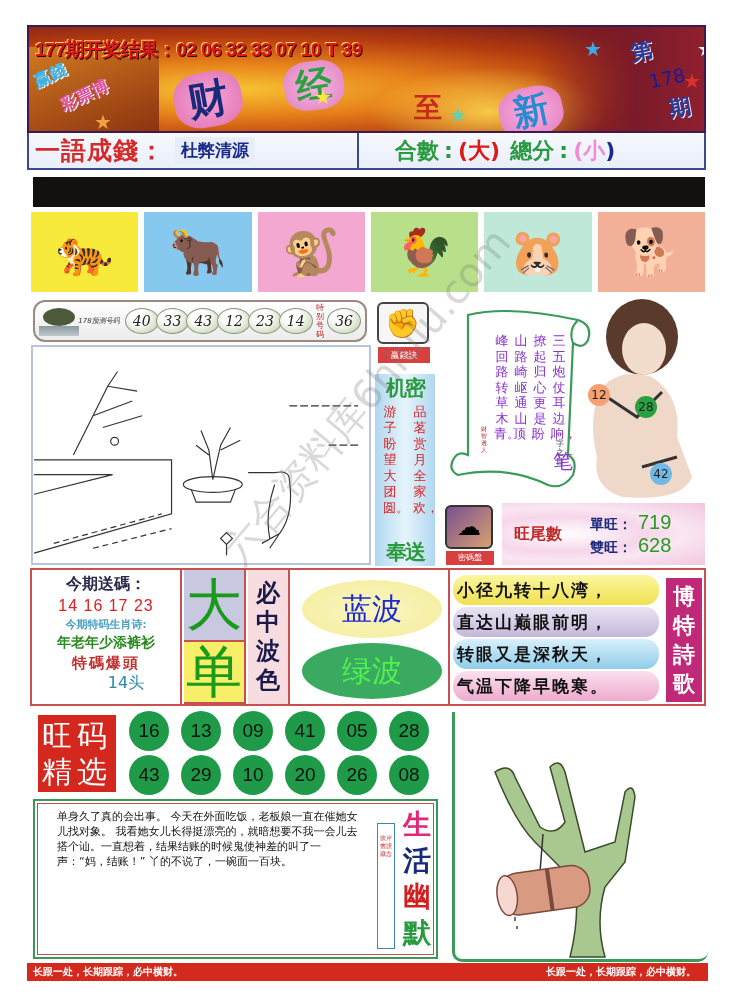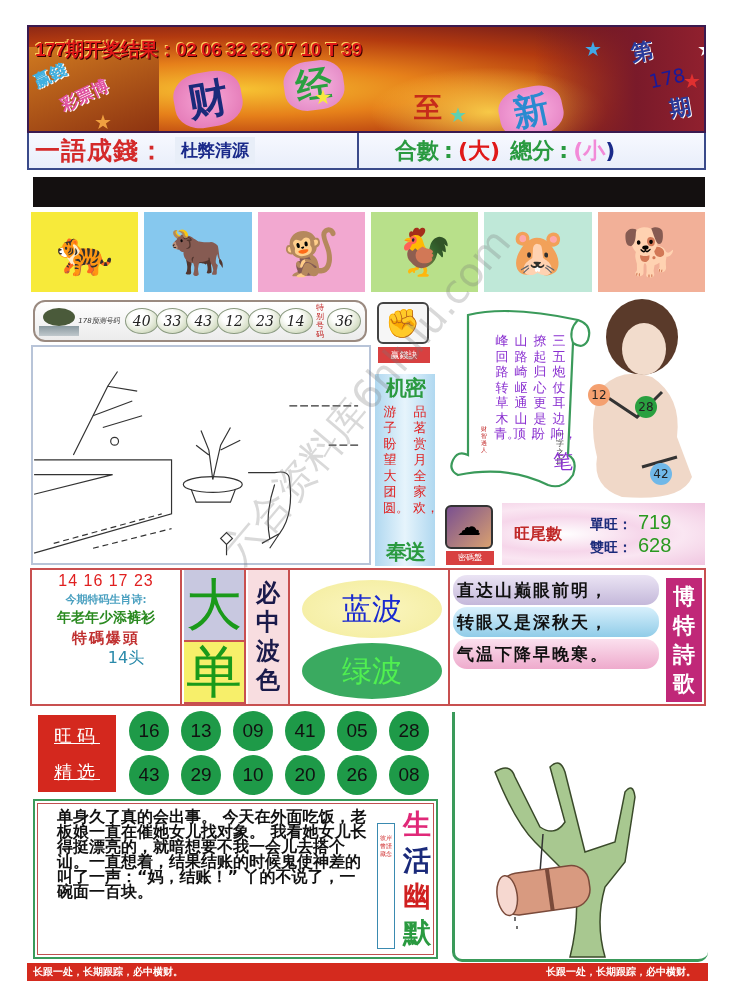--- a/index.html
+++ b/index.html
@@ -128,27 +128,27 @@
       display: flex; align-items: center; justify-content: center; font-size: 30px; color: #1a2ad0; }
     #green-wave { left: 302px; top: 643px; width: 140px; height: 56px; border-radius: 50%; background: #3aaa60;
       display: flex; align-items: center; justify-content: center; font-size: 30px; color: #50f050; }
     #poem-divider { left: 448px; top: 570px; width: 2px; height: 134px; background: #c85050; }
     #poem-box { left: 453px; top: 575px; width: 206px; height: 128px; }
     .poem-line { height: 30px; margin-bottom: 2px; border-radius: 14px; font-size: 17px; font-weight: bold; color: #111; line-height: 30px; padding-left: 4px; letter-spacing: 2px; white-space: nowrap; }
     #poem-title { left: 666px; top: 578px; width: 36px; height: 124px; background: #c02878;
       display: flex; flex-direction: column; align-items: center; justify-content: center; font-size: 22px; font-weight: bold; color: #fff; line-height: 29px; }
 
     
-    #lucky-label { left: 38px; top: 715px; width: 78px; height: 77px; background: #d4281e; color: #fff; font-size: 18px; line-height: 36px; text-align: center; padding-top: 3px; letter-spacing: 5px; text-decoration: underline; }
+    #lucky-label { left: 38px; top: 715px; width: 78px; height: 77px; background: #d4281e; color: #fff; font-size: 30px; line-height: 36px; text-align: center; padding-top: 3px; letter-spacing: 5px; }
     #lucky-grid { left: 129px; top: 711px; width: 310px; height: 84px; display: grid; grid-template-columns: repeat(6, 44px); grid-row-gap: 4px; column-gap: 8px; }
     .gball { width: 40px; height: 40px; border-radius: 50%; background: #1e9a48; display: flex; align-items: center; justify-content: center; font-size: 19px; color: #111; font-family: "Liberation Sans", sans-serif; }
 
     
     #story { left: 33px; top: 799px; width: 405px; height: 160px; border: 2px solid #3a9a5a; outline: 1px solid #c05050; outline-offset: -5px; background: #fff; }
-    #story-text { position: absolute; left: 22px; top: 8px; width: 310px; font-size: 16px; line-height: 15px; color: #111; font-weight: bold; }
+    #story-text { position: absolute; left: 22px; top: 8px; width: 310px; font-size: 11px; line-height: 15px; color: #111; }
     #story-stamp { position: absolute; left: 342px; top: 22px; width: 18px; height: 126px; border: 1px solid #3a8ab0; font-size: 6px; color: #d03030; text-align: center; padding-top: 10px; line-height: 8px; }
     #story-title { position: absolute; left: 364px; top: 6px; width: 36px; text-align: center; font-size: 28px; line-height: 36px; font-weight: bold; font-family: "DejaVu Serif", serif; }
 
     
     #tree-pic { left: 452px; top: 712px; width: 256px; height: 250px; border-left: 3px solid #3a9a5a; border-bottom: 3px solid #3a9a5a; border-radius: 0 0 10px 10px; background: #fff; overflow: hidden; }
 
     
     #footer { left: 27px; top: 963px; width: 681px; height: 18px; background: #d42a1e; color: #fff; font-size: 10px; font-weight: bold; line-height: 18px; font-family: "DejaVu Serif", serif; }
     #footer-left { position: absolute; left: 6px; }
     #footer-right { position: absolute; right: 12px; }
@@ -306,38 +306,40 @@
     </div>
     <div class="tail-row">
       <span class="tail-key">雙旺：</span>
       <span class="tail-val">628</span>
     </div>
   </div>
 </div>
 
 <div id="mid-section" class="abs"></div>
 <div id="send-box" class="abs">
+  <div id="send-title">今期送碼：</div>
   <div id="send-nums">14 16 17 23</div>
   <div id="zodiac-label">今期特码生肖诗:</div>
   <div id="zodiac-poem">年老年少添裤衫</div>
   <div id="burst-label">特碼爆頭</div>
   <div id="burst-val">14头</div>
 </div>
 <div id="big-box" class="abs">大</div>
 <div id="odd-box" class="abs">单</div>
 <div id="wave-label" class="abs">
   <span>必</span>
   <span>中</span>
   <span>波</span>
   <span>色</span>
 </div>
 <div id="blue-wave" class="abs">蓝波</div>
 <div id="green-wave" class="abs">绿波</div>
 <div id="poem-divider" class="abs"></div>
 <div id="poem-box" class="abs">
+  <div class="poem-line" style="background:linear-gradient(180deg,#fbf6a0,#f0e050);">小径九转十八湾，</div>
   <div class="poem-line" style="background:linear-gradient(180deg,#ebe4f4,#c4b8da);">直达山巅眼前明，</div>
   <div class="poem-line" style="background:linear-gradient(180deg,#d8f0fc,#90cce8);">转眼又是深秋天，</div>
   <div class="poem-line" style="background:linear-gradient(180deg,#fbe0ee,#eeaacc);">气温下降早晚寒。</div>
 </div>
 <div id="poem-title" class="abs">
   <span>博</span>
   <span>特</span>
   <span>詩</span>
   <span>歌</span>
 </div>

